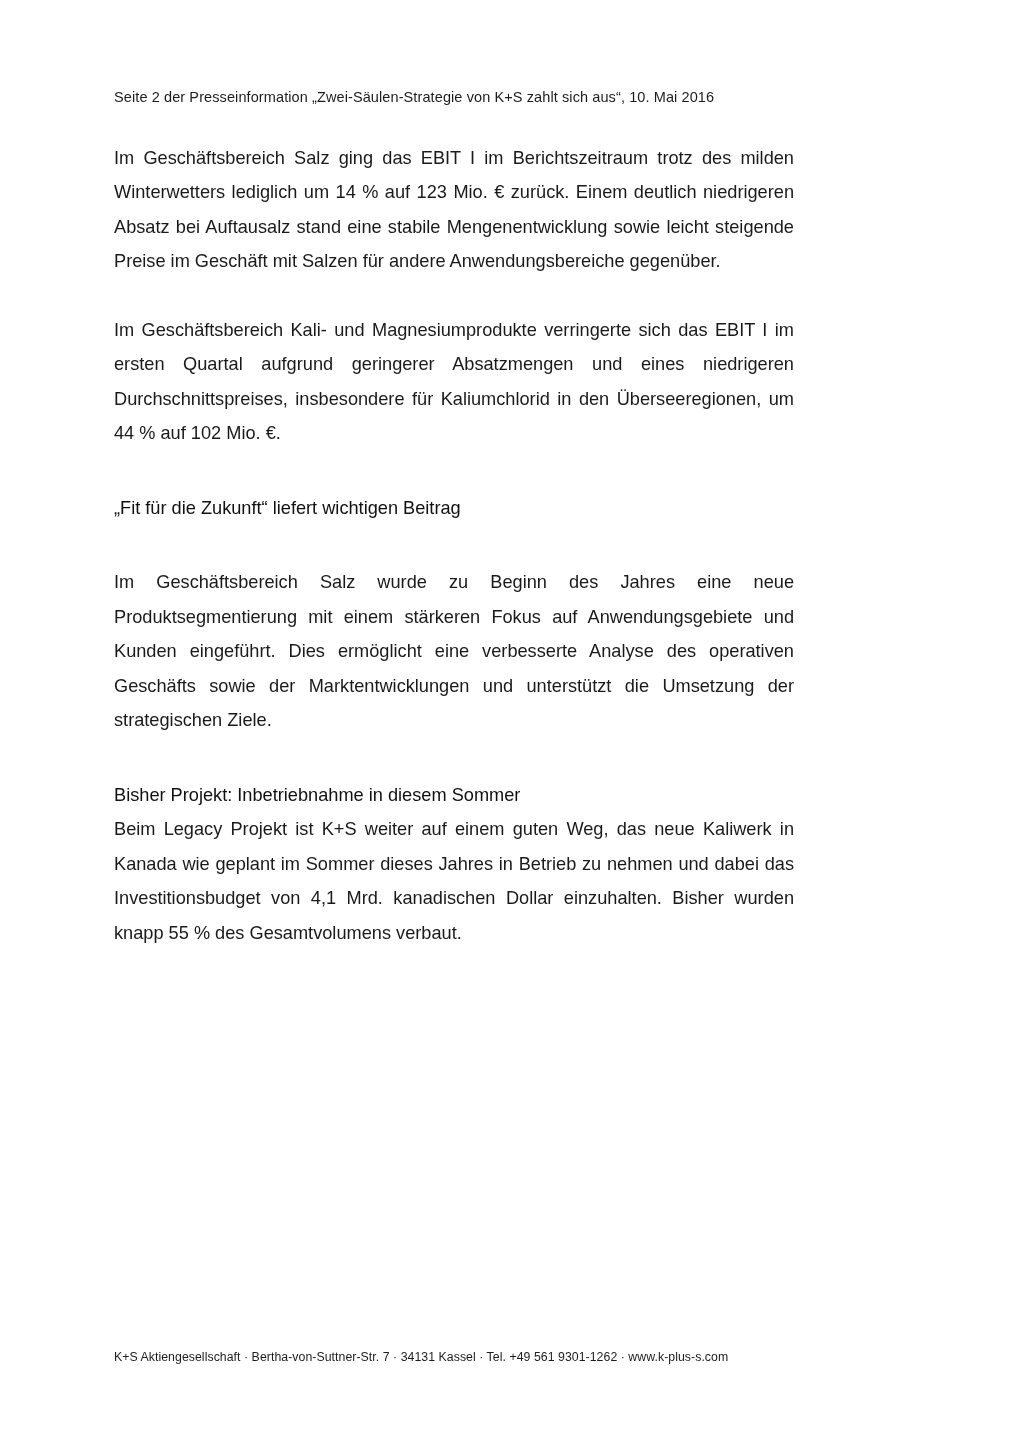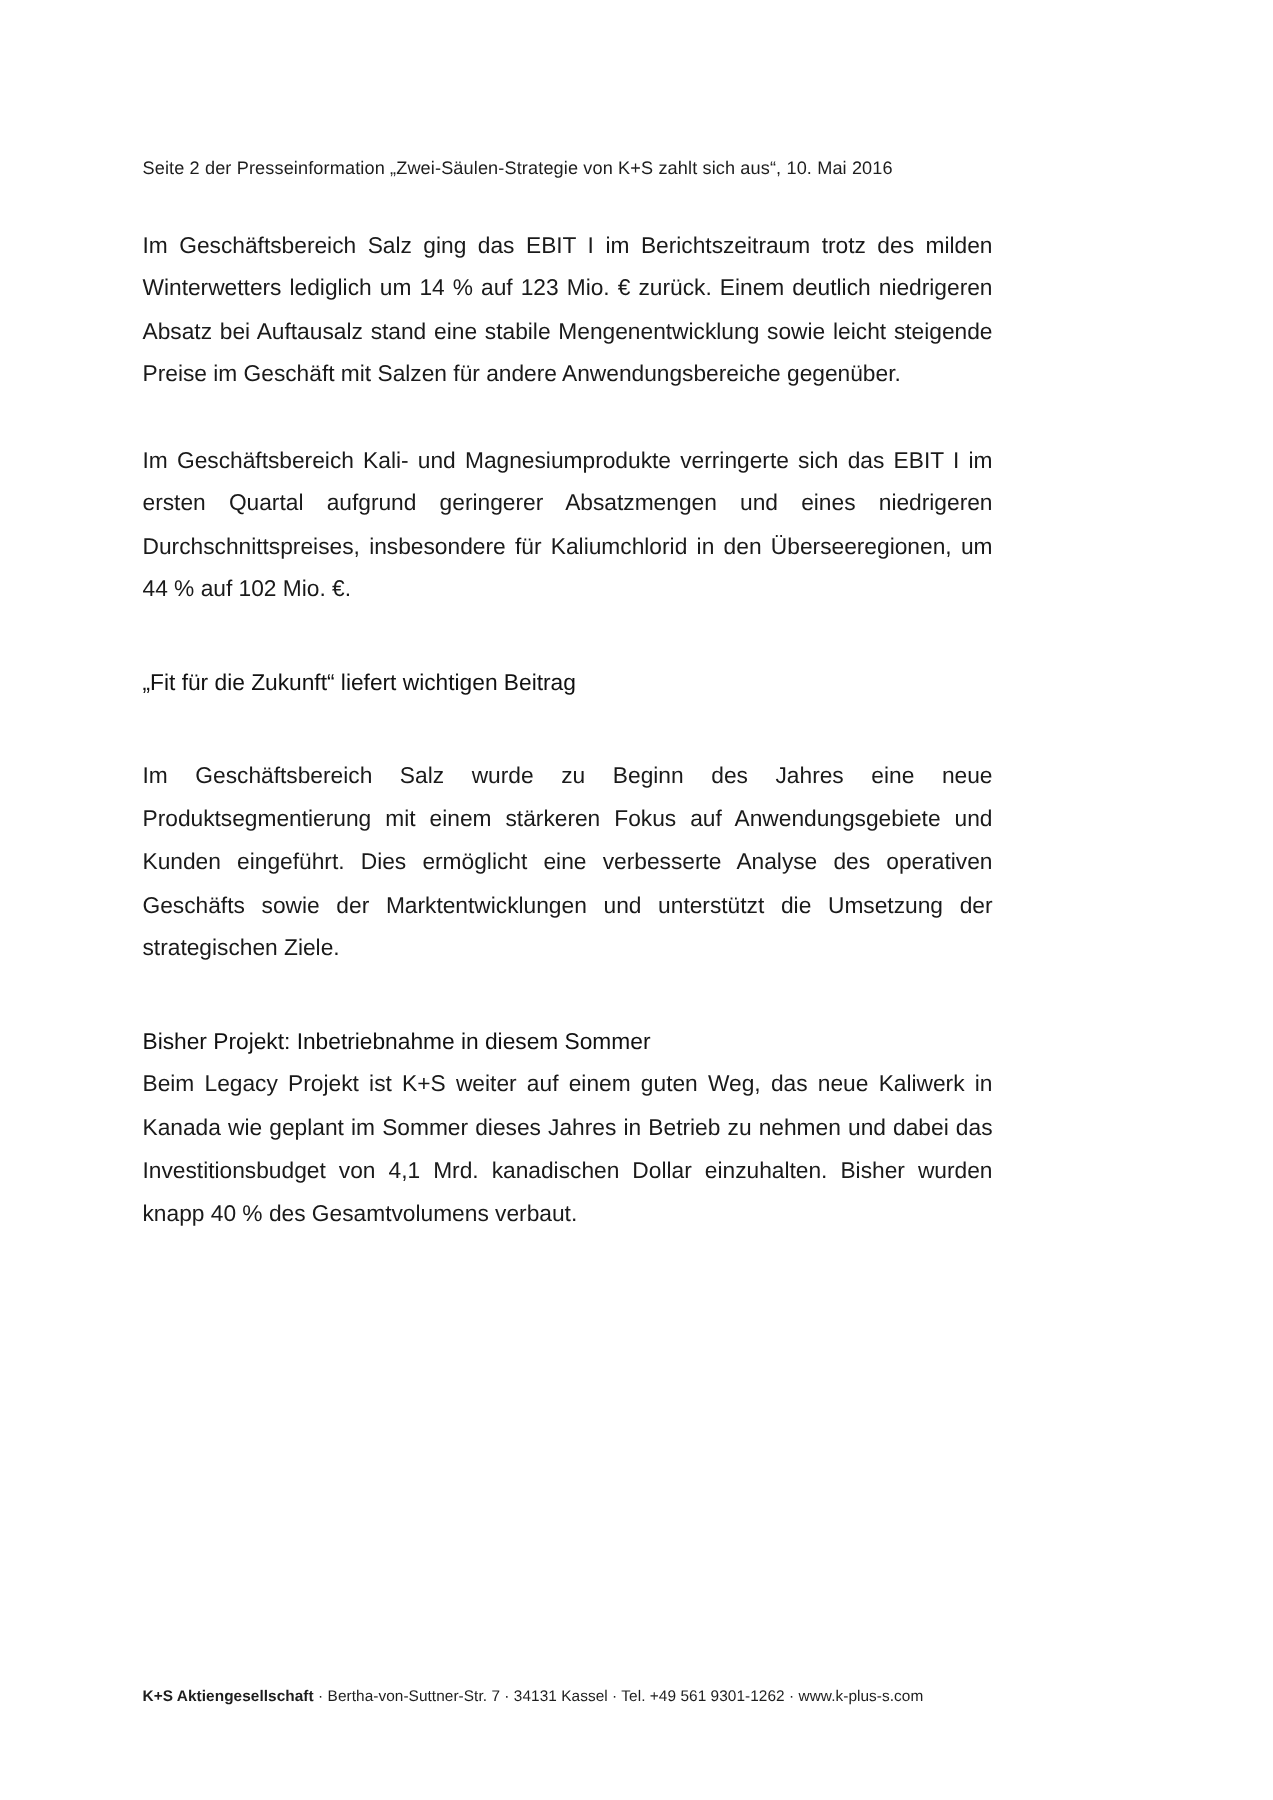--- a/index.html
+++ b/index.html
@@ -21,21 +21,20 @@
     left: 0;
     width: 1018px;
     height: 1440px;
     background: #fff;
   }
   .content {
     position: absolute;
     left: 114px;
     top: 0;
     width: 680px;
-    margin-top: 38px;
   }
   .doc-header {
     font-size: 14.5px;
     color: #1d1d1d;
     letter-spacing: 0.1px;
     margin-top: 88px;
     line-height: 1.3;
   }
   p.body-par {
     font-size: 18.2px;
@@ -59,21 +58,21 @@
   }
   .footer {
     position: absolute;
     left: 114px;
     top: 1350px;
     width: 690px;
     font-size: 12.3px;
     color: #1d1d1d;
     letter-spacing: 0.05px;
   }
-  .footer b { font-weight: bold; }
+  .footer b { font-weight: normal; }
 </style>
 </head>
 <body>
 
 <div class="page">
   <div class="content">
 
     <div class="doc-header">Seite 2 der Presseinformation „Zwei-Säulen-Strategie von K+S zahlt sich aus“, 10. Mai 2016</div>
 
 
@@ -89,20 +88,20 @@
 
     <h2 class="sub">„Fit für die Zukunft“ liefert wichtigen Beitrag</h2>
 
     <div class="gap-section"></div>
 
     <p class="body-par">Im Geschäftsbereich Salz wurde zu Beginn des Jahres eine neue Produktsegmentierung mit einem stärkeren Fokus auf Anwendungsgebiete und Kunden eingeführt. Dies ermöglicht eine verbesserte Analyse des operativen Geschäfts sowie der Marktentwicklungen und unterstützt die Umsetzung der strategischen Ziele.</p>
 
     <div class="gap-section"></div>
 
     <h2 class="sub">Bisher Projekt: Inbetriebnahme in diesem Sommer</h2>
-    <p class="body-par">Beim Legacy Projekt ist K+S weiter auf einem guten Weg, das neue Kaliwerk in Kanada wie geplant im Sommer dieses Jahres in Betrieb zu nehmen und dabei das Investitionsbudget von 4,1 Mrd. kanadischen Dollar einzuhalten. Bisher wurden knapp 40 % des Gesamtvolumens verbaut.</p>
+    <p class="body-par">Beim Legacy Projekt ist K+S weiter auf einem guten Weg, das neue Kaliwerk in Kanada wie geplant im Sommer dieses Jahres in Betrieb zu nehmen und dabei das Investitionsbudget von 4,1 Mrd. kanadischen Dollar einzuhalten. Bisher wurden knapp 55 % des Gesamtvolumens verbaut.</p>
 
   </div>
 
   <div class="footer">
     <b>K+S Aktiengesellschaft</b><span> · Bertha-von-Suttner-Str. 7 · 34131 Kassel · Tel. +49 561 9301-1262 · www.k-plus-s.com</span>
   </div>
 </div>
 
 </body></html>

